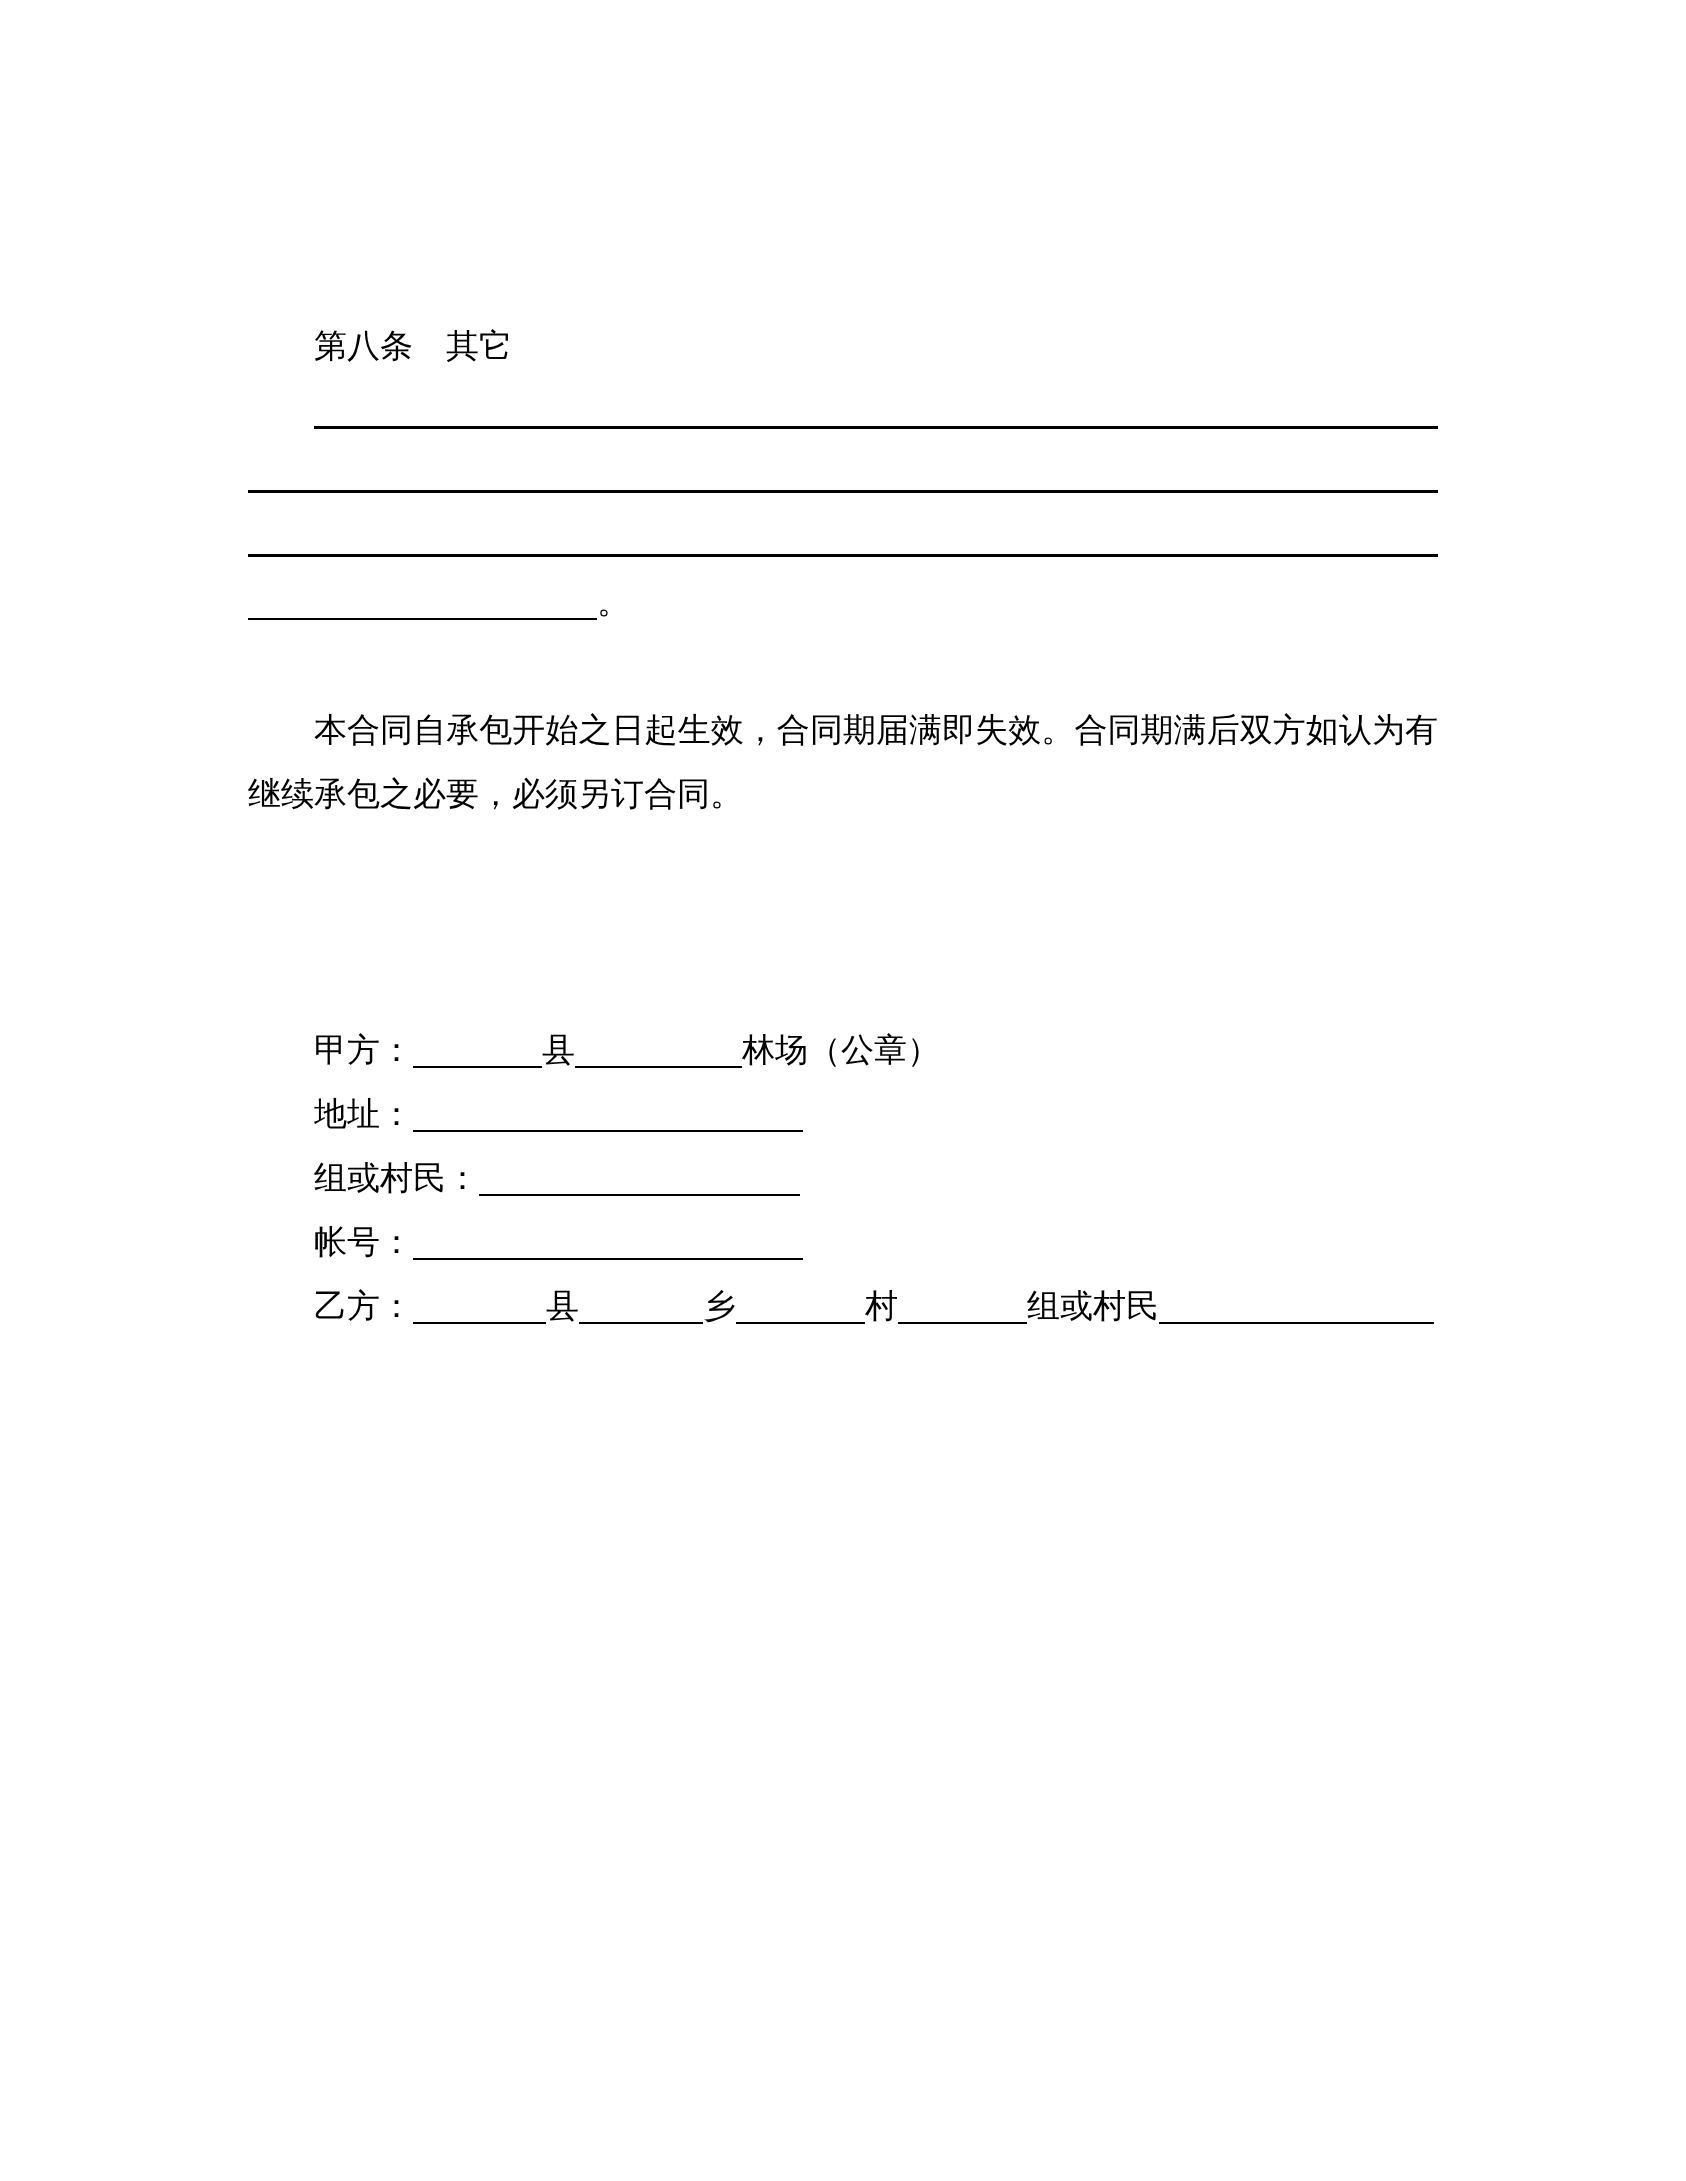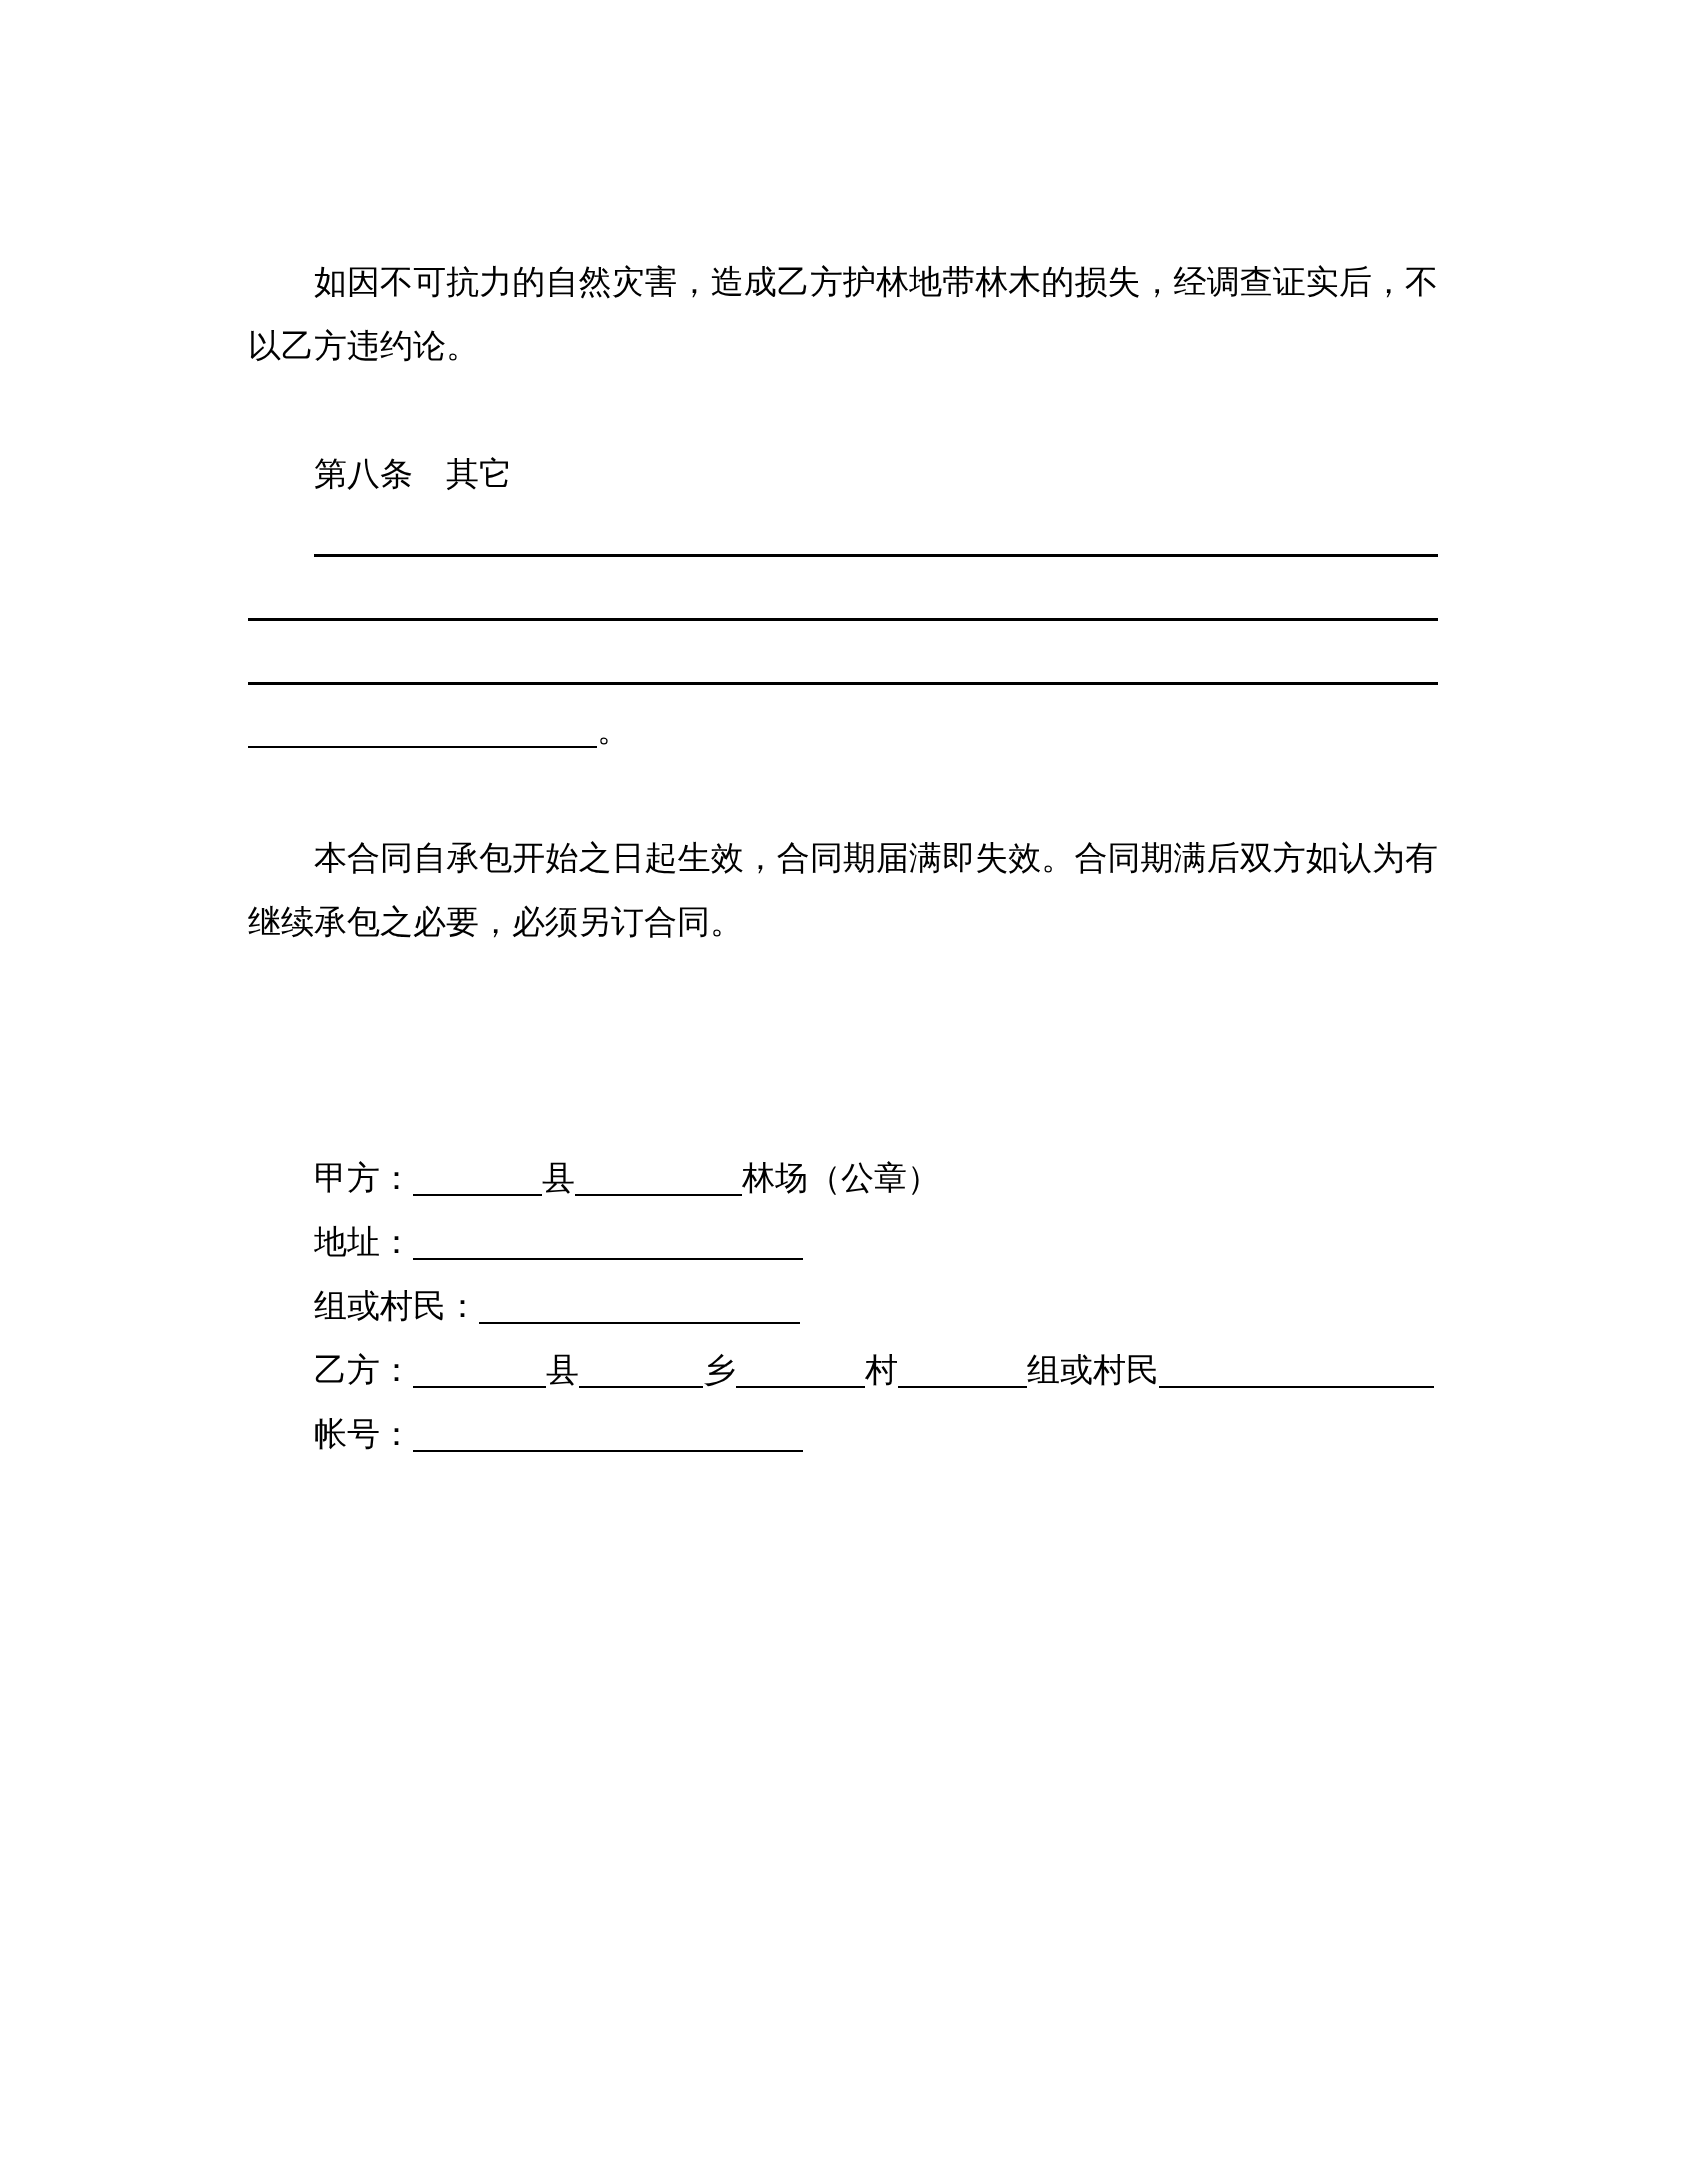--- a/index.html
+++ b/index.html
@@ -58,21 +58,20 @@
   .sigline {
     height: 64px;
     white-space: nowrap;
   }
 </style>
 </head>
 <body>
 
 <div class="page">
 
-  <p class="para indent">如因不可抗力的自然灾害，造成乙方护林地带林木的损失，经调查证实后，不以乙方违约论。</p>
 
   <div class="vspace"></div>
 
   <p class="para indent">第八条　其它</p>
 
   <div class="urow">
     <span class="uline" style="left:66px; right:0;"></span>
   </div>
   <div class="urow">
     <span class="uline" style="left:0; right:0;"></span>
@@ -96,19 +95,19 @@
 
   <div class="vspace"></div>
 
   <div class="sigline indent"><span>甲方：</span><span class="ublank" style="width:129px;"></span><span>县</span><span class="ublank" style="width:167px;"></span><span>林场（公章）</span></div>
 
 
   <div class="sigline indent"><span>地址：</span><span class="ublank" style="width:390px;"></span></div>
 
   <div class="sigline indent"><span>组或村民：</span><span class="ublank" style="width:321px;"></span></div>
 
+  <div class="sigline indent"><span>帐号：</span><span class="ublank" style="width:390px;"></span></div>
+
   <div class="sigline indent"><span>乙方：</span><span class="ublank" style="width:133px;"></span><span>县</span><span class="ublank" style="width:124px;"></span><span>乡</span><span class="ublank" style="width:129px;"></span><span>村</span><span class="ublank" style="width:129px;"></span><span>组或村民</span><span class="ublank" style="width:275px;"></span></div>
-
-  <div class="sigline indent"><span>帐号：</span><span class="ublank" style="width:390px;"></span></div>
 
 
 </div>
 
 
 </body></html>

